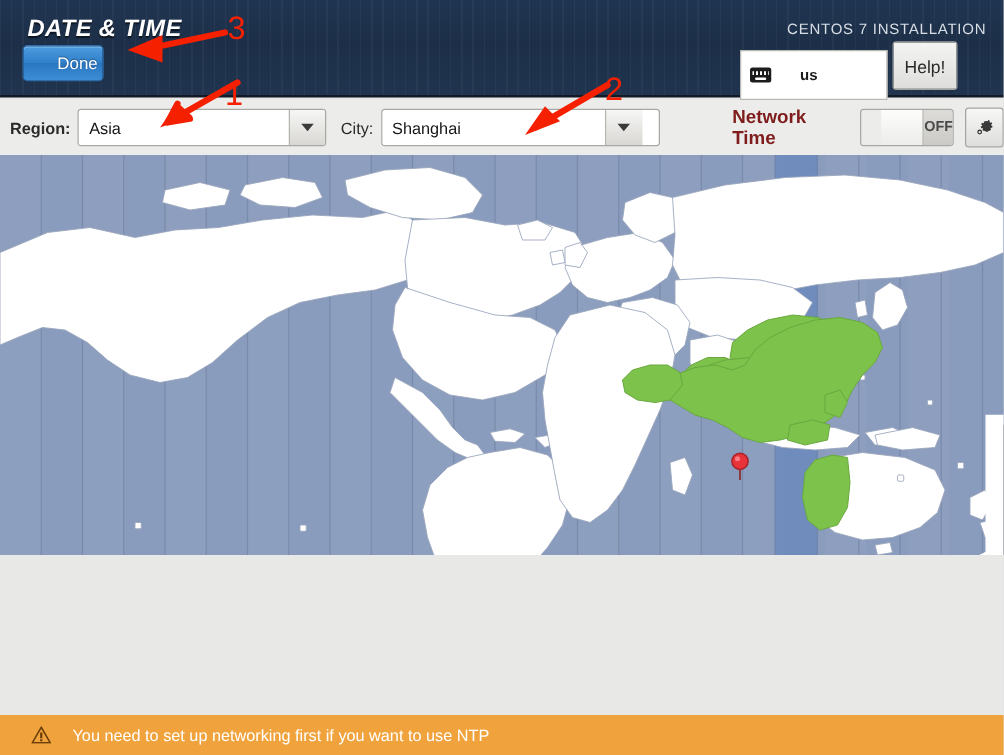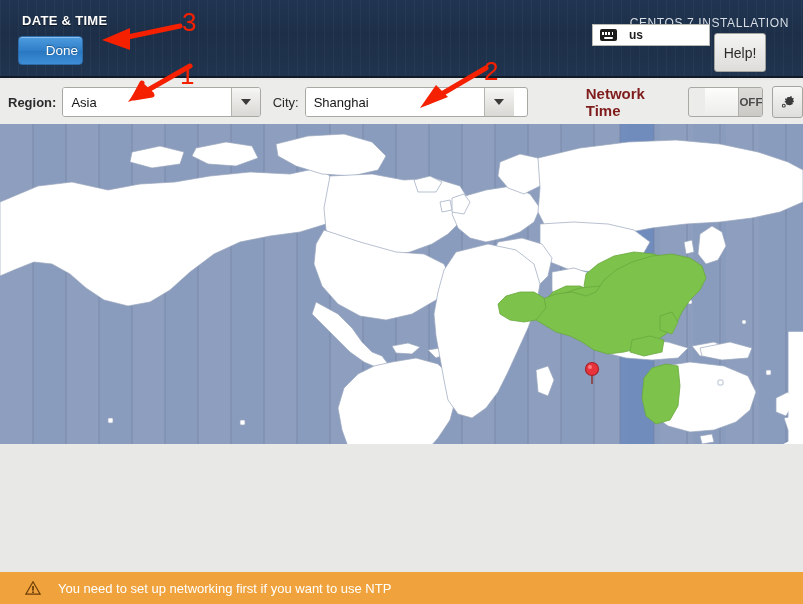--- a/index.html
+++ b/index.html
@@ -16,44 +16,44 @@
     position: absolute; left: 0; top: 0; width: 803px; height: 78px;
     background:
       repeating-linear-gradient(90deg,
         rgba(255,255,255,0.035) 0px, rgba(255,255,255,0.035) 1px,
         rgba(0,0,0,0.00) 1px, rgba(0,0,0,0.00) 9px),
       linear-gradient(180deg, #203552 0%, #1d2f48 45%, #20344f 100%);
     border-bottom: 2px solid #121a28;
   }
   .hdr-title {
     position: absolute; left: 22px; top: 13px;
-    color: #ffffff; font-size: 13px; font-weight: bold;
-    letter-spacing: .3px; text-shadow: 0 1px 1px rgba(0,0,0,.6);
+    color: #ffffff; font-size: 19px; font-weight: bold;
+    letter-spacing: .3px; text-shadow: 0 1px 1px rgba(0,0,0,.6); font-style: italic;
   }
   .done-btn {
     position: absolute; left: 18px; top: 36px;
     width: 65px; height: 29px;
     border: 1px solid #2c6ba8; border-radius: 4px;
     background: linear-gradient(180deg, #4e9ce0 0%, #2f7fc9 50%, #2876c0 51%, #3d8ed6 100%);
     color: #ffffff; font-size: 13.5px;
     display: flex; align-items: center; justify-content: center;
     text-shadow: 0 -1px 1px rgba(0,0,0,.35);
     box-shadow: inset 0 1px 0 rgba(255,255,255,.35);
     cursor: pointer;
     padding-left: 23px;
   }
   .install-label {
     position: absolute; right: 14px; top: 16px;
     color: #d7dde4; font-size: 12px; letter-spacing: .6px;
   }
   .kbd-box {
-    position: absolute; left: 592px; top: 24px;
-    width: 118px; height: 22px;
+    position: absolute; left: 592px; top: 40px;
+    width: 118px; height: 40px;
     background: #ffffff; border: 1px solid #b9b9b4;
-    display: flex; align-items: center; padding-left: 7px; gap: 12px;
+    display: flex; align-items: center; padding-left: 7px; gap: 23px;
     cursor: pointer;
   }
   .kbd-icon {
     width: 17px; height: 12px; background: #1c1c1c; border-radius: 2px;
     position: relative; flex: none;
   }
   .kbd-icon::before {
     content: ""; position: absolute; left: 2px; top: 2.5px;
     width: 13px; height: 3px;
     background:

